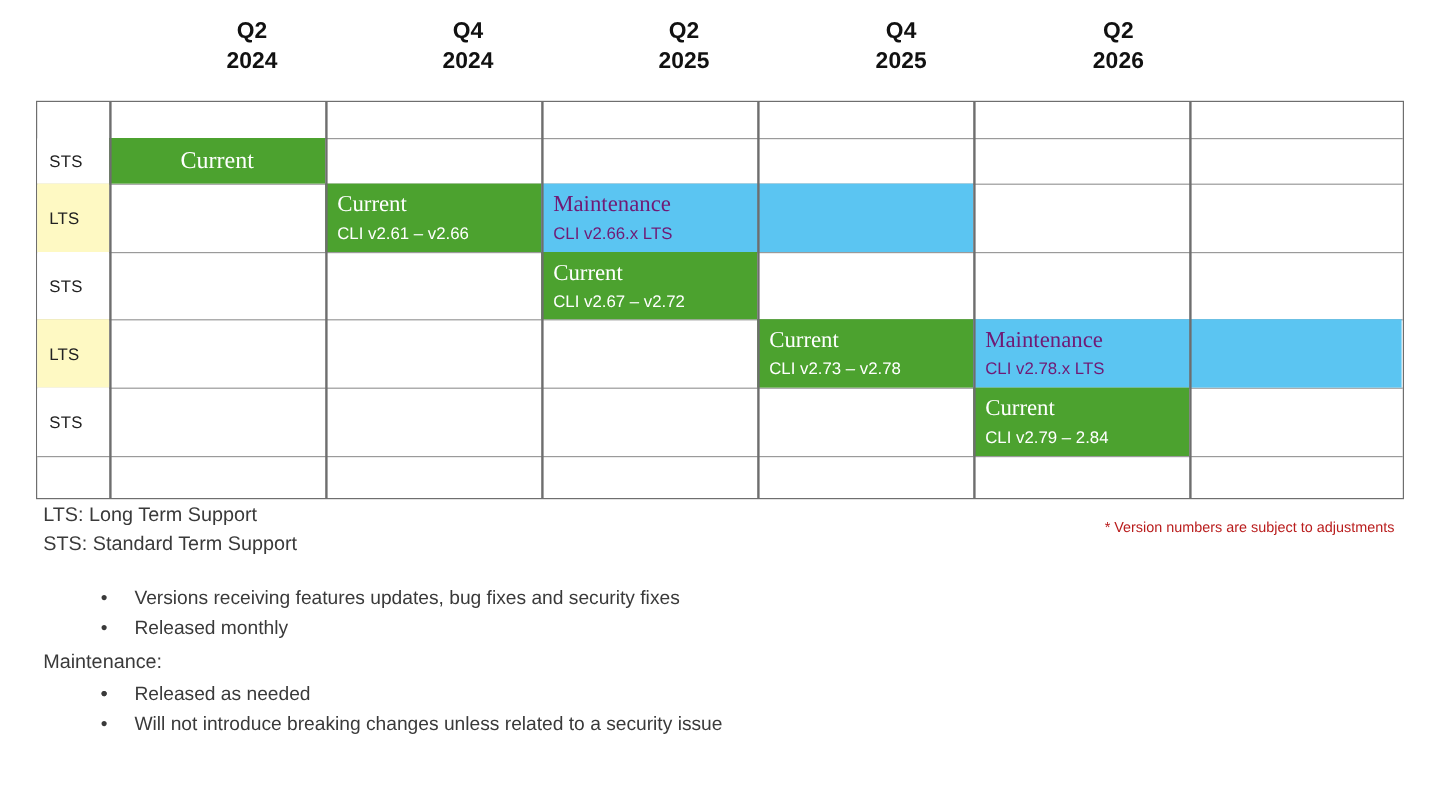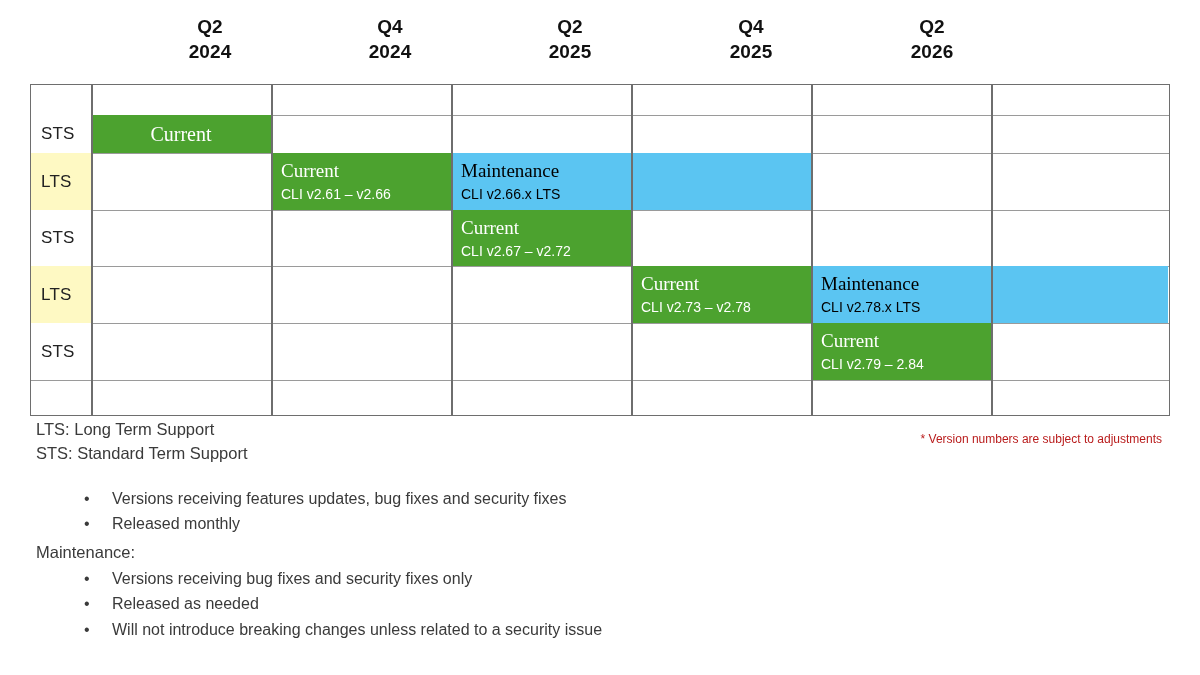--- a/index.html
+++ b/index.html
@@ -47,21 +47,21 @@
     position: absolute; left: 0; right: 0;
     height: 1.2px; background: #9a9a9a;
   }
 
   
   .rowlabel {
     position: absolute;
     left: 0; width: 60px;
     display: flex; align-items: center;
     padding-left: 10px;
-    font-size: 17px;
+    font-size: 14px;
     color: #222222;
     letter-spacing: .2px;
   }
   .rowlabel.lts { background: #fef9c3; }
   .rowlabel.sts { background: #ffffff; }
 
   
   .bar {
     position: absolute;
     display: flex;
@@ -79,21 +79,21 @@
     white-space: nowrap;
     font-family: Liberation Serif, serif;
   }
   .bar .sub {
     font-size: 14px;
     line-height: 1.2;
     margin-top: 4px;
     white-space: nowrap;
   }
   .bar.green .title, .bar.green .sub { color: #ffffff; }
-  .bar.blue  .title, .bar.blue  .sub { color: #000000; }
+  .bar.blue  .title, .bar.blue  .sub { color: #701a75; }
 
   .bar.centered { align-items: center; justify-content: center; }
   .bar.centered .title { font-size: 20px; }
 
   
   .legend {
     position: absolute; left: 36px; top: 417px;
     font-size: 16.5px; line-height: 1.48; color: #3a3a3a;
   }
   .footnote {
@@ -228,21 +228,20 @@
       </li>
       <li>
         <span class="dot">•</span>
         <span>Released monthly</span>
       </li>
     </ul>
     <p class="heading">Maintenance:</p>
     <ul>
       <li>
         <span class="dot">•</span>
-        <span>Versions receiving bug fixes and security fixes only</span>
       </li>
       <li>
         <span class="dot">•</span>
         <span>Released as needed</span>
       </li>
       <li>
         <span class="dot">•</span>
         <span>Will not introduce breaking changes unless related to a security issue</span>
       </li>
     </ul>

